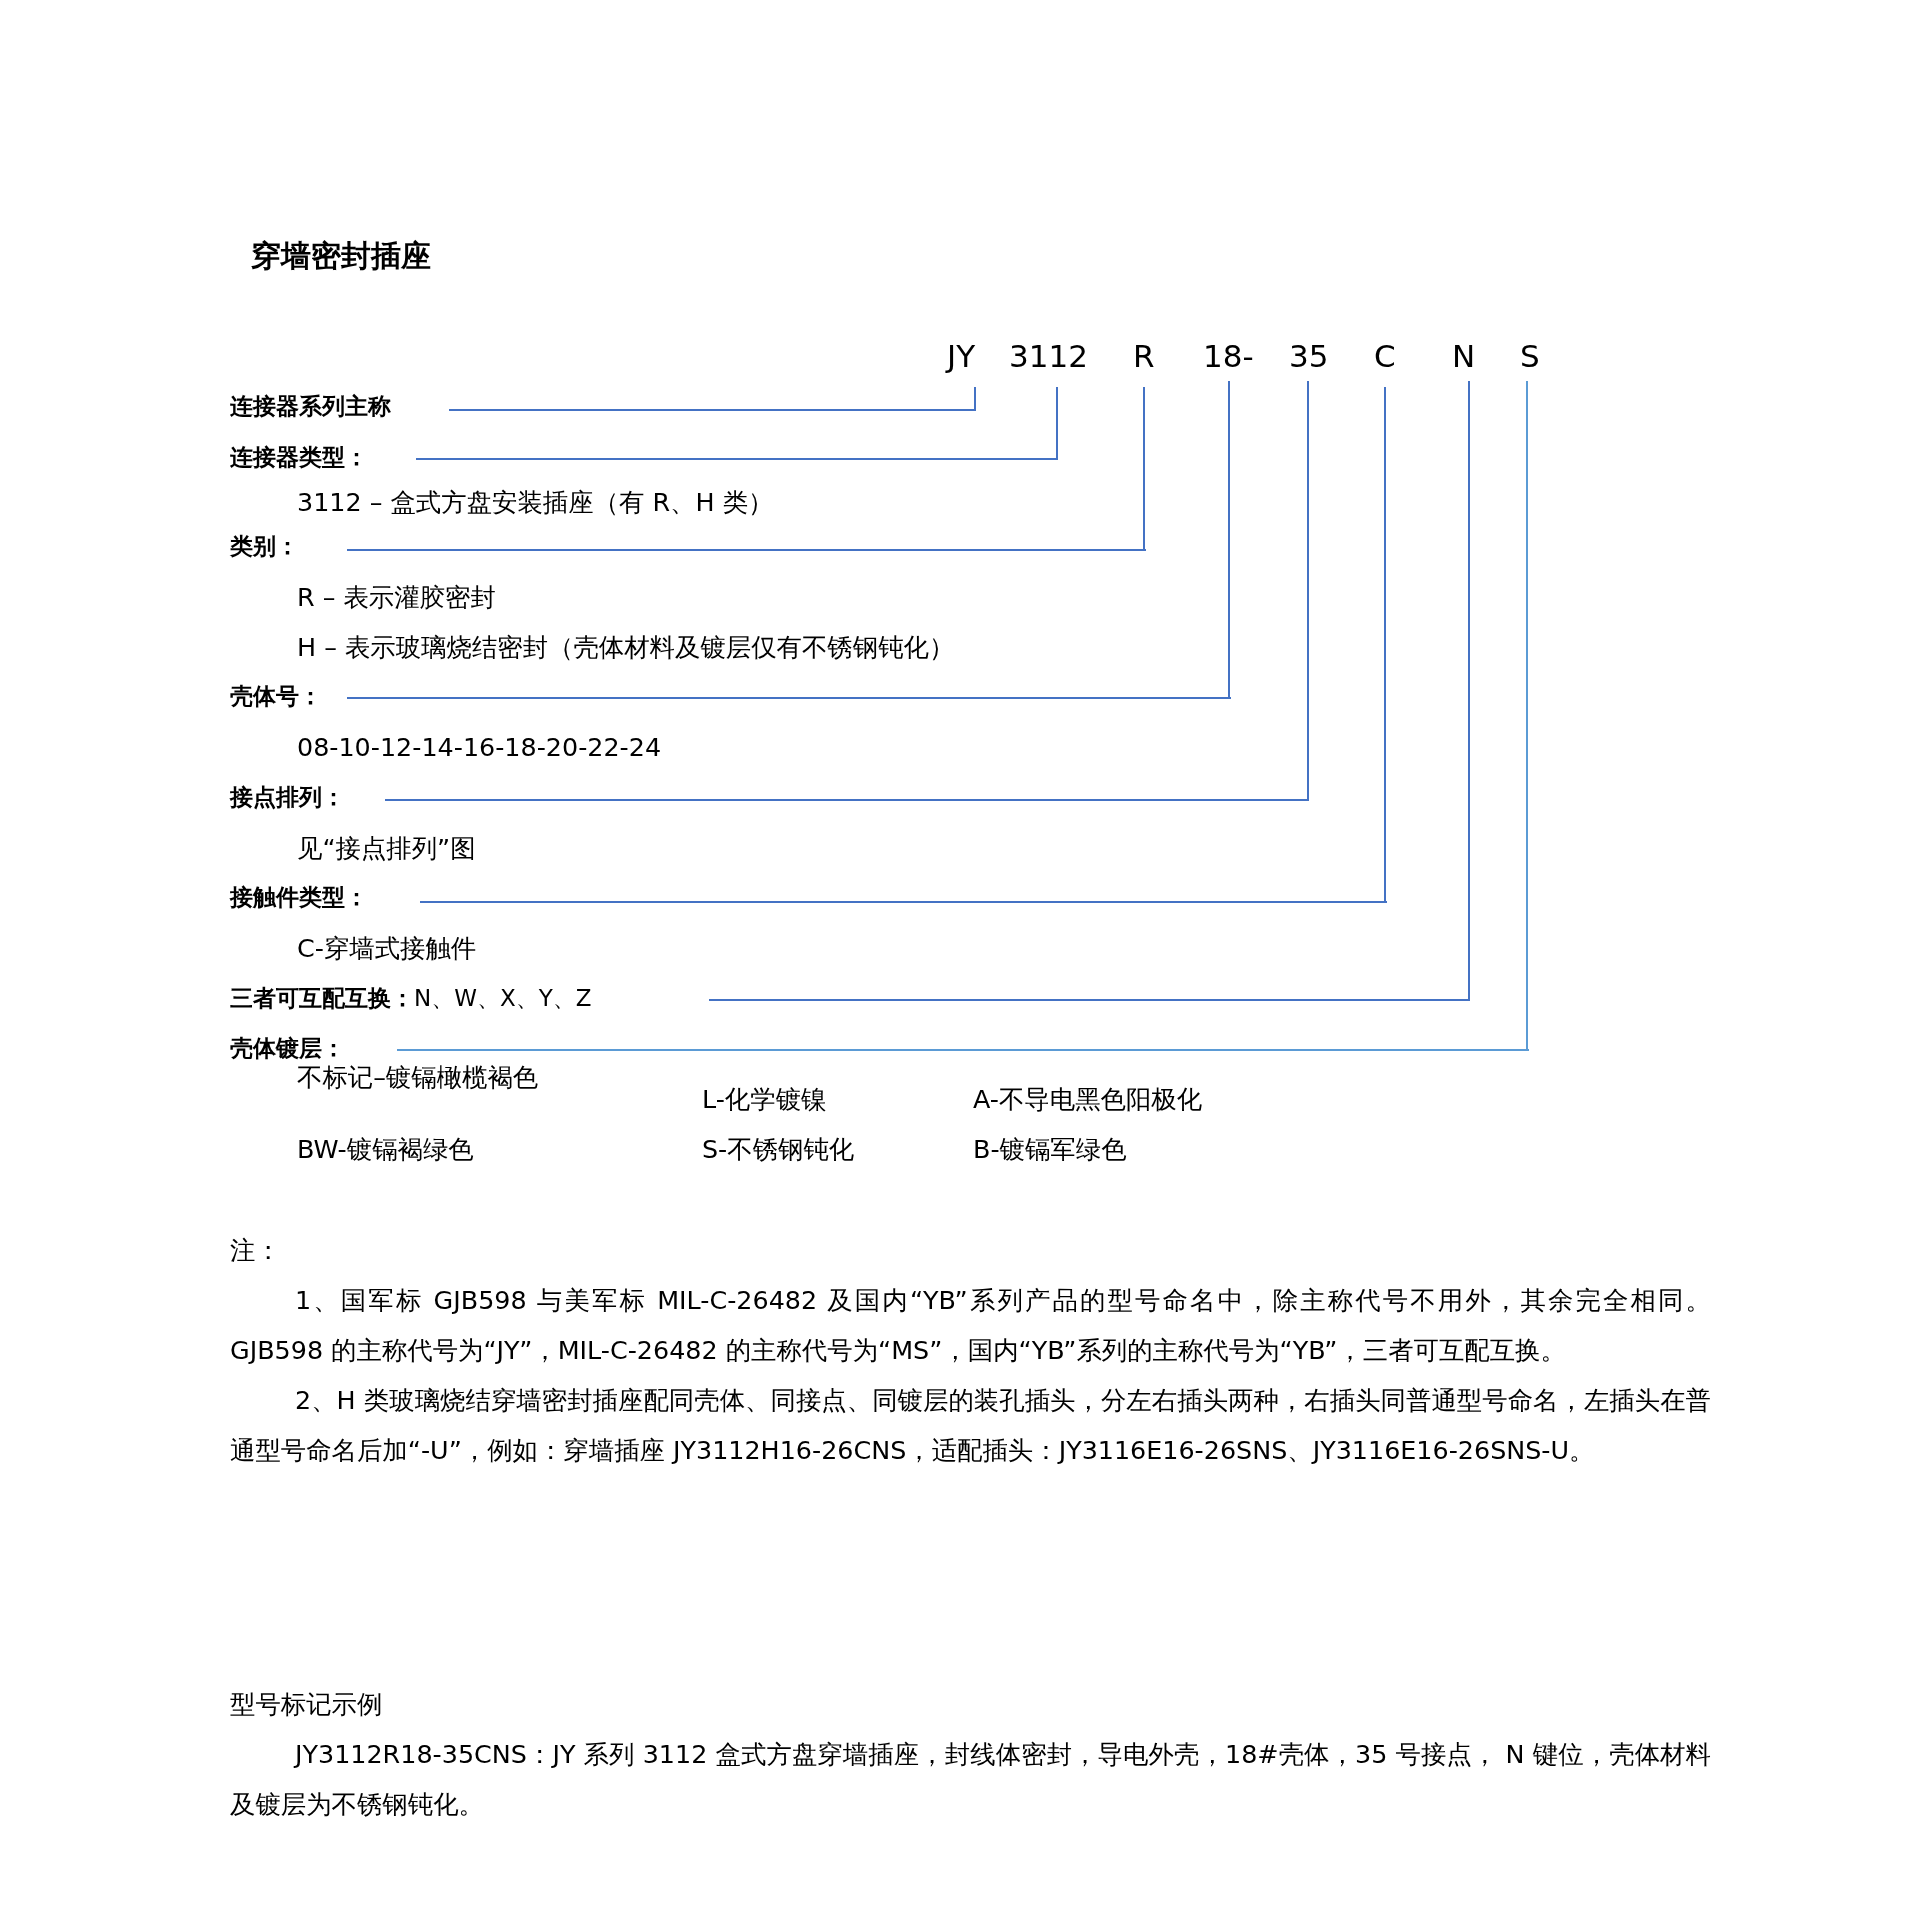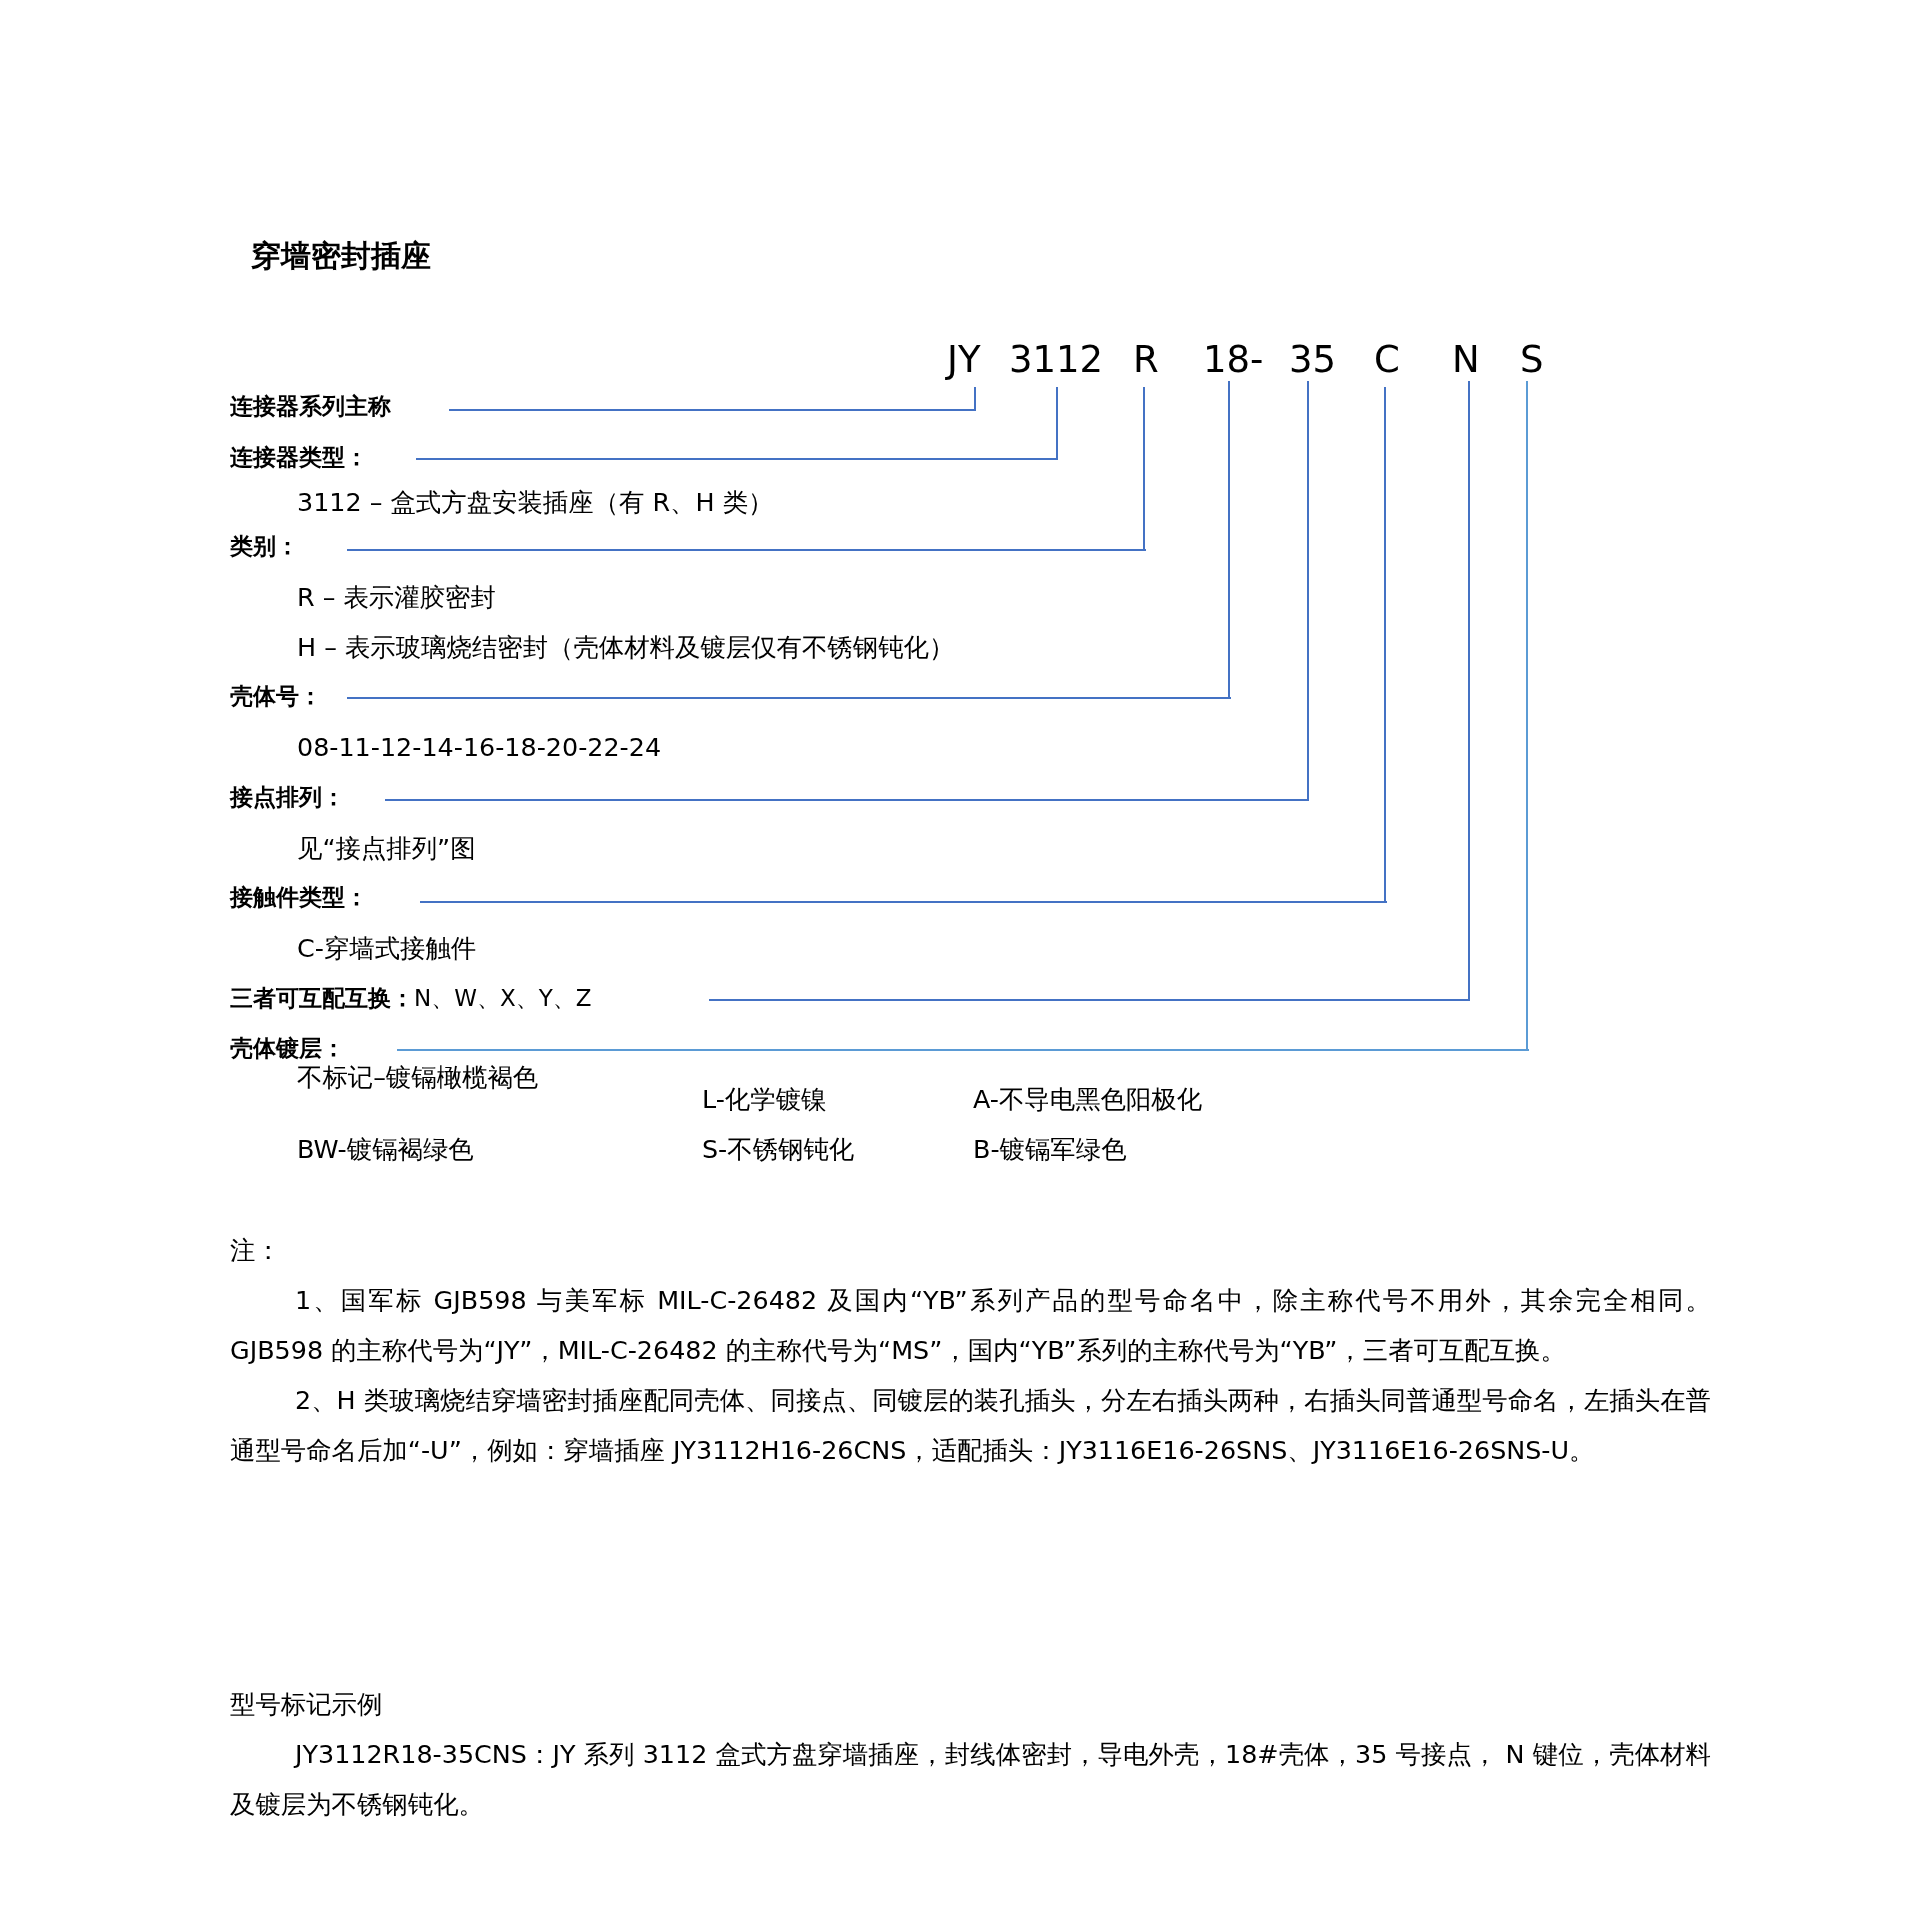--- a/index.html
+++ b/index.html
@@ -1,20 +1,20 @@
 <!DOCTYPE html>
 <html style="font-size:6.2px"><head>
 <meta charset="utf-8">
 <style>
   html, body { margin:0; padding:0; background:#ffffff; }
   body { width:1910px; height:2703px; position:relative; overflow:hidden;
          font-family:"DejaVu Sans","Liberation Sans",sans-serif; color:#000; }
   .abs { position:absolute; white-space:nowrap; line-height:1; }
   .title { font-size:30px; font-weight:bold; }
-  .code { font-size:37px; }
+  .code { font-size:31px; }
   .lbl { font-size:23px; font-weight:bold; }
   .lbl .val { font-weight:normal; }
   .txt { font-size:25.4px; }
   .hline { position:absolute; height:2.3px; background:#4472C4; }
   .vline { position:absolute; width:2.3px; background:#4472C4; }
   .light { background:#5B9BD5; }
   .para { position:absolute; left:230px; width:1481px; font-size:25.4px; line-height:50px; }
   .para p { margin:0; }
   .indent { text-indent:65px; }
 </style>
@@ -64,21 +64,21 @@
 <div class="abs lbl" style="left:230px; top:395px;">连接器系列主称</div>
 
 <div class="abs lbl" style="left:230px; top:446px;">连接器类型：</div>
 <div class="abs txt" style="left:297px; top:490px;">3112 – 盒式方盘安装插座（有 R、H 类）</div>
 
 <div class="abs lbl" style="left:230px; top:535px;">类别：</div>
 <div class="abs txt" style="left:297px; top:585px;">R – 表示灌胶密封</div>
 <div class="abs txt" style="left:297px; top:635px;">H – 表示玻璃烧结密封（壳体材料及镀层仅有不锈钢钝化）</div>
 
 <div class="abs lbl" style="left:230px; top:685px;">壳体号：</div>
-<div class="abs txt" style="left:297px; top:735px;">08-11-12-14-16-18-20-22-24</div>
+<div class="abs txt" style="left:297px; top:735px;">08-10-12-14-16-18-20-22-24</div>
 
 <div class="abs lbl" style="left:230px; top:786px;">接点排列：</div>
 <div class="abs txt" style="left:297px; top:836px;">见“接点排列”图</div>
 
 <div class="abs lbl" style="left:230px; top:886px;">接触件类型：</div>
 <div class="abs txt" style="left:297px; top:936px;">C-穿墙式接触件</div>
 
 <div class="abs lbl" style="left:230px; top:987px;">
   <span>三者可互配互换：</span><span class="val">N、W、X、Y、Z</span>
 </div>

